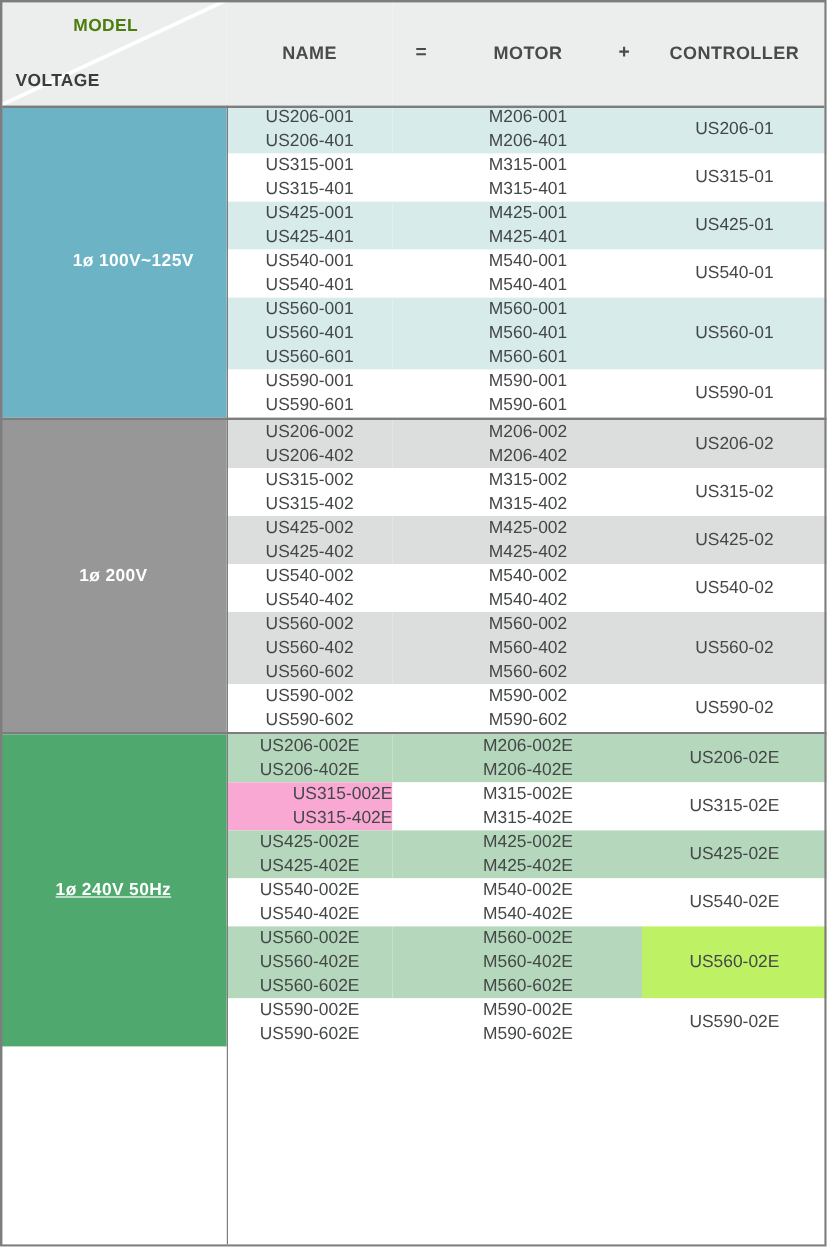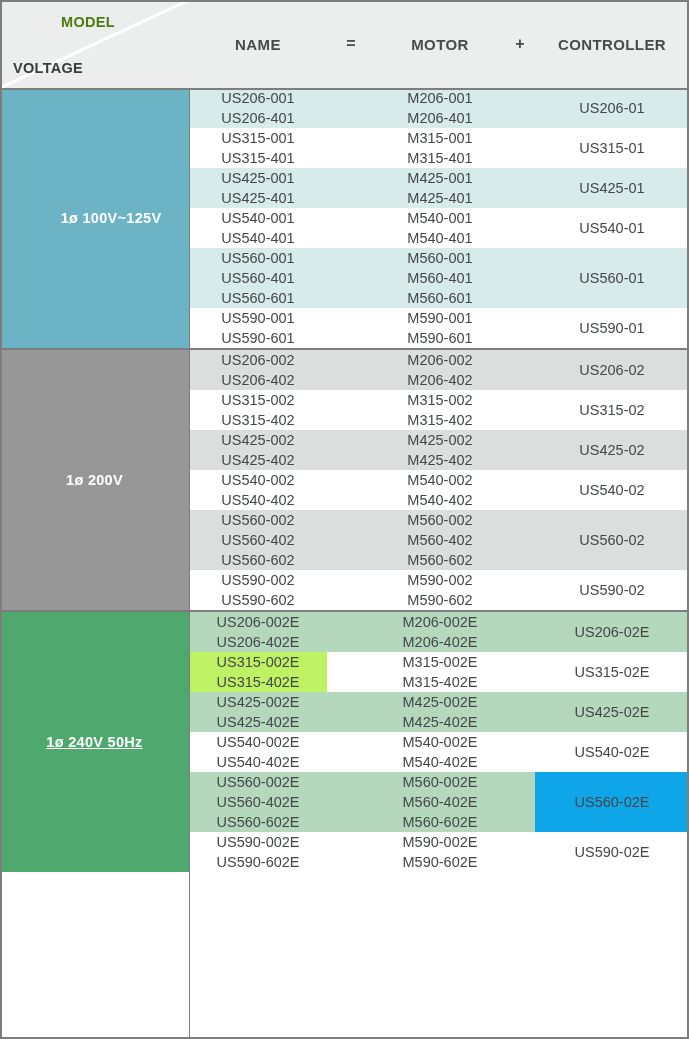--- a/index.html
+++ b/index.html
@@ -320,21 +320,21 @@
           </td>
           <td class="cell" style="background: rgb(181, 216, 189);"></td>
           <td class="cell" style="background: rgb(181, 216, 189);">
             <span class="ln">M206-002E</span>
             <span class="ln">M206-402E</span>
           </td>
           <td class="cell" style="background: rgb(181, 216, 189);"></td>
           <td class="cell ctrl" style="background: rgb(181, 216, 189);">US206-02E</td>
         </tr>
         <tr>
-          <td class="cell" style="background: #bef264;">
+          <td class="cell" style="background: #f9a8d4; text-align: right;">
             <span class="ln">US315-002E</span>
             <span class="ln">US315-402E</span>
           </td>
           <td class="cell" style="background: rgb(255, 255, 255);"></td>
           <td class="cell" style="background: rgb(255, 255, 255);">
             <span class="ln">M315-002E</span>
             <span class="ln">M315-402E</span>
           </td>
           <td class="cell" style="background: rgb(255, 255, 255);"></td>
           <td class="cell ctrl" style="background: rgb(255, 255, 255);">US315-02E</td>
@@ -371,21 +371,21 @@
             <span class="ln">US560-402E</span>
             <span class="ln">US560-602E</span>
           </td>
           <td class="cell" style="background: rgb(181, 216, 189);"></td>
           <td class="cell" style="background: rgb(181, 216, 189);">
             <span class="ln">M560-002E</span>
             <span class="ln">M560-402E</span>
             <span class="ln">M560-602E</span>
           </td>
           <td class="cell" style="background: rgb(181, 216, 189);"></td>
-          <td class="cell ctrl" style="background: #0ea5e9;">US560-02E</td>
+          <td class="cell ctrl" style="background: #bef264;">US560-02E</td>
         </tr>
         <tr>
           <td class="cell" style="background: rgb(255, 255, 255);">
             <span class="ln">US590-002E</span>
             <span class="ln">US590-602E</span>
           </td>
           <td class="cell" style="background: rgb(255, 255, 255);"></td>
           <td class="cell" style="background: rgb(255, 255, 255);">
             <span class="ln">M590-002E</span>
             <span class="ln">M590-602E</span>

